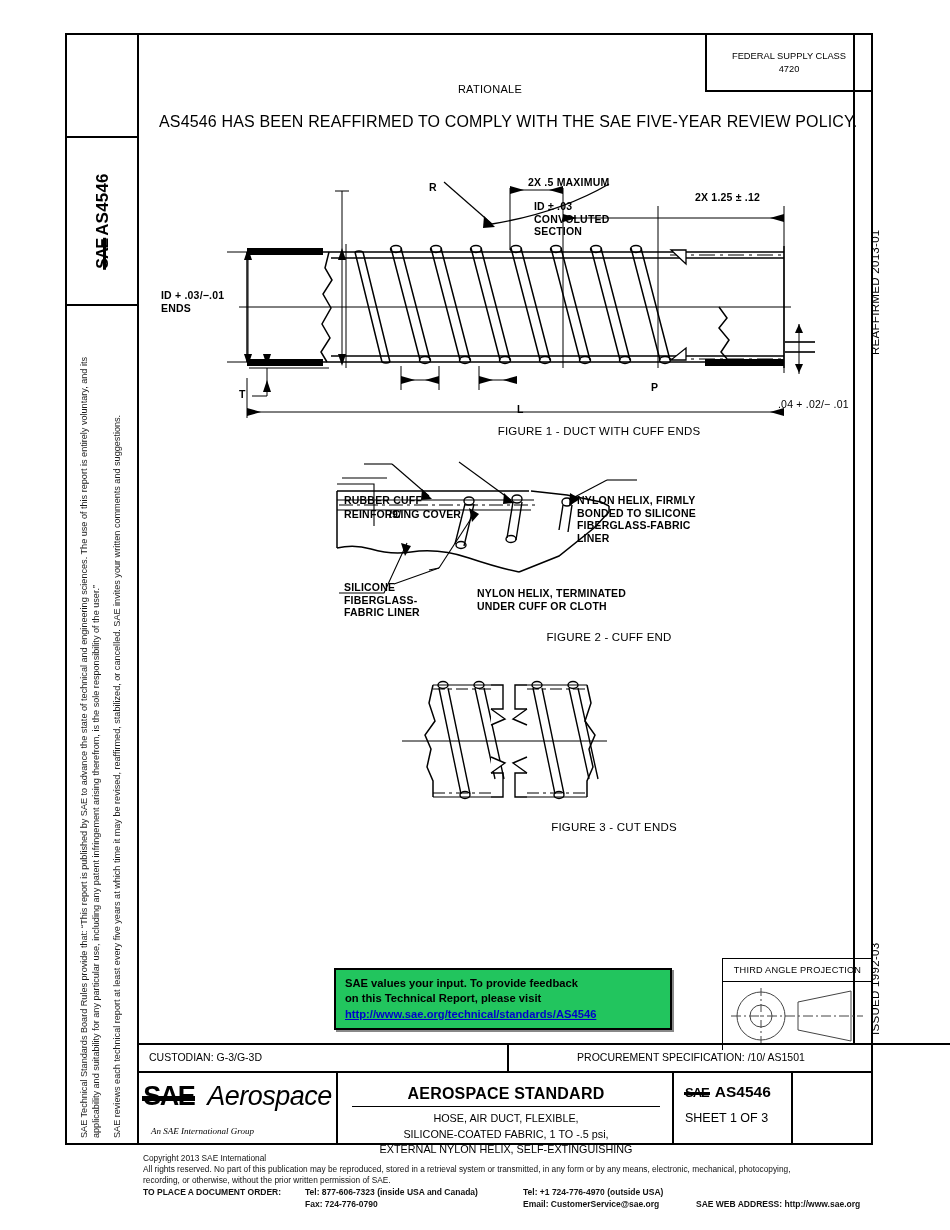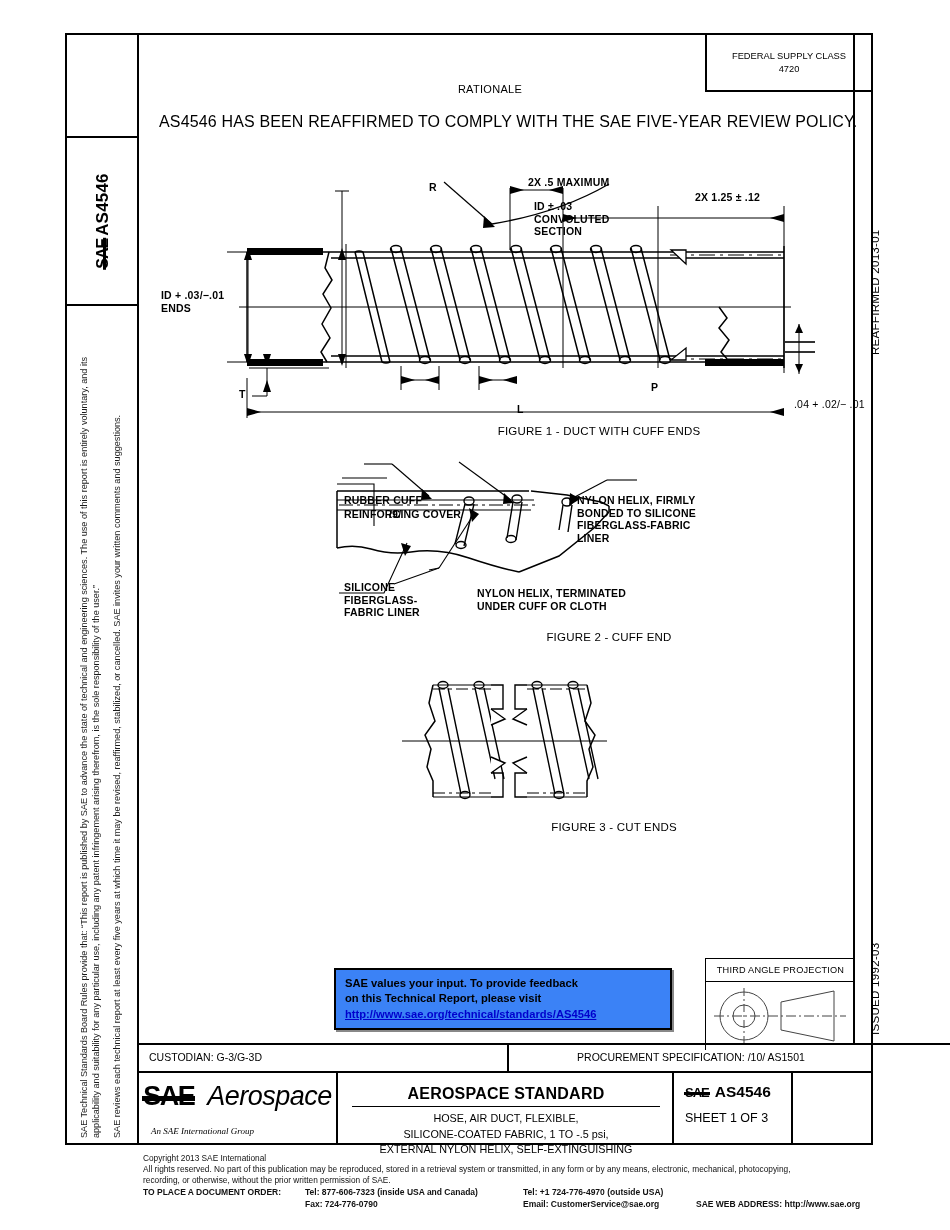--- a/index.html
+++ b/index.html
@@ -194,48 +194,48 @@
   .cap3 { left: 360px; top: 788px; width: 230px; }
 
   .dlabel {
     position: absolute;
     font-size: 10.5px;
     font-weight: bold;
     line-height: 1.2;
     letter-spacing: 0.2px;
     white-space: nowrap;
   }
-  .dlabel.thin { font-weight: bold; margin-left: 16px; }
+  .dlabel.thin { font-weight: bold; }
 
   
   .feedback {
     position: absolute;
     left: 334px;
     top: 968px;
     width: 338px;
     height: 62px;
     border: 2px solid #000;
     box-sizing: border-box;
     padding: 6px 9px 0 9px;
     font-size: 11.2px;
     font-weight: bold;
     line-height: 1.38;
     box-shadow: 2px 2px 0 #888;
-    background: #3b82f6;
+    background: #22c55e;
   }
   .feedback a {
     color: #0000cc;
     text-decoration: underline;
     margin-top: 46px;
   }
 
   
   .tap-box {
     position: absolute;
-    left: 705px;
+    left: 722px;
     top: 958px;
     width: 150px;
     height: 92px;
     box-sizing: border-box;
     border-left: 1.5px solid #000;
     border-top: 1.5px solid #000;
     border-right: 0;
   }
   .tap-title {
     height: 22px;

